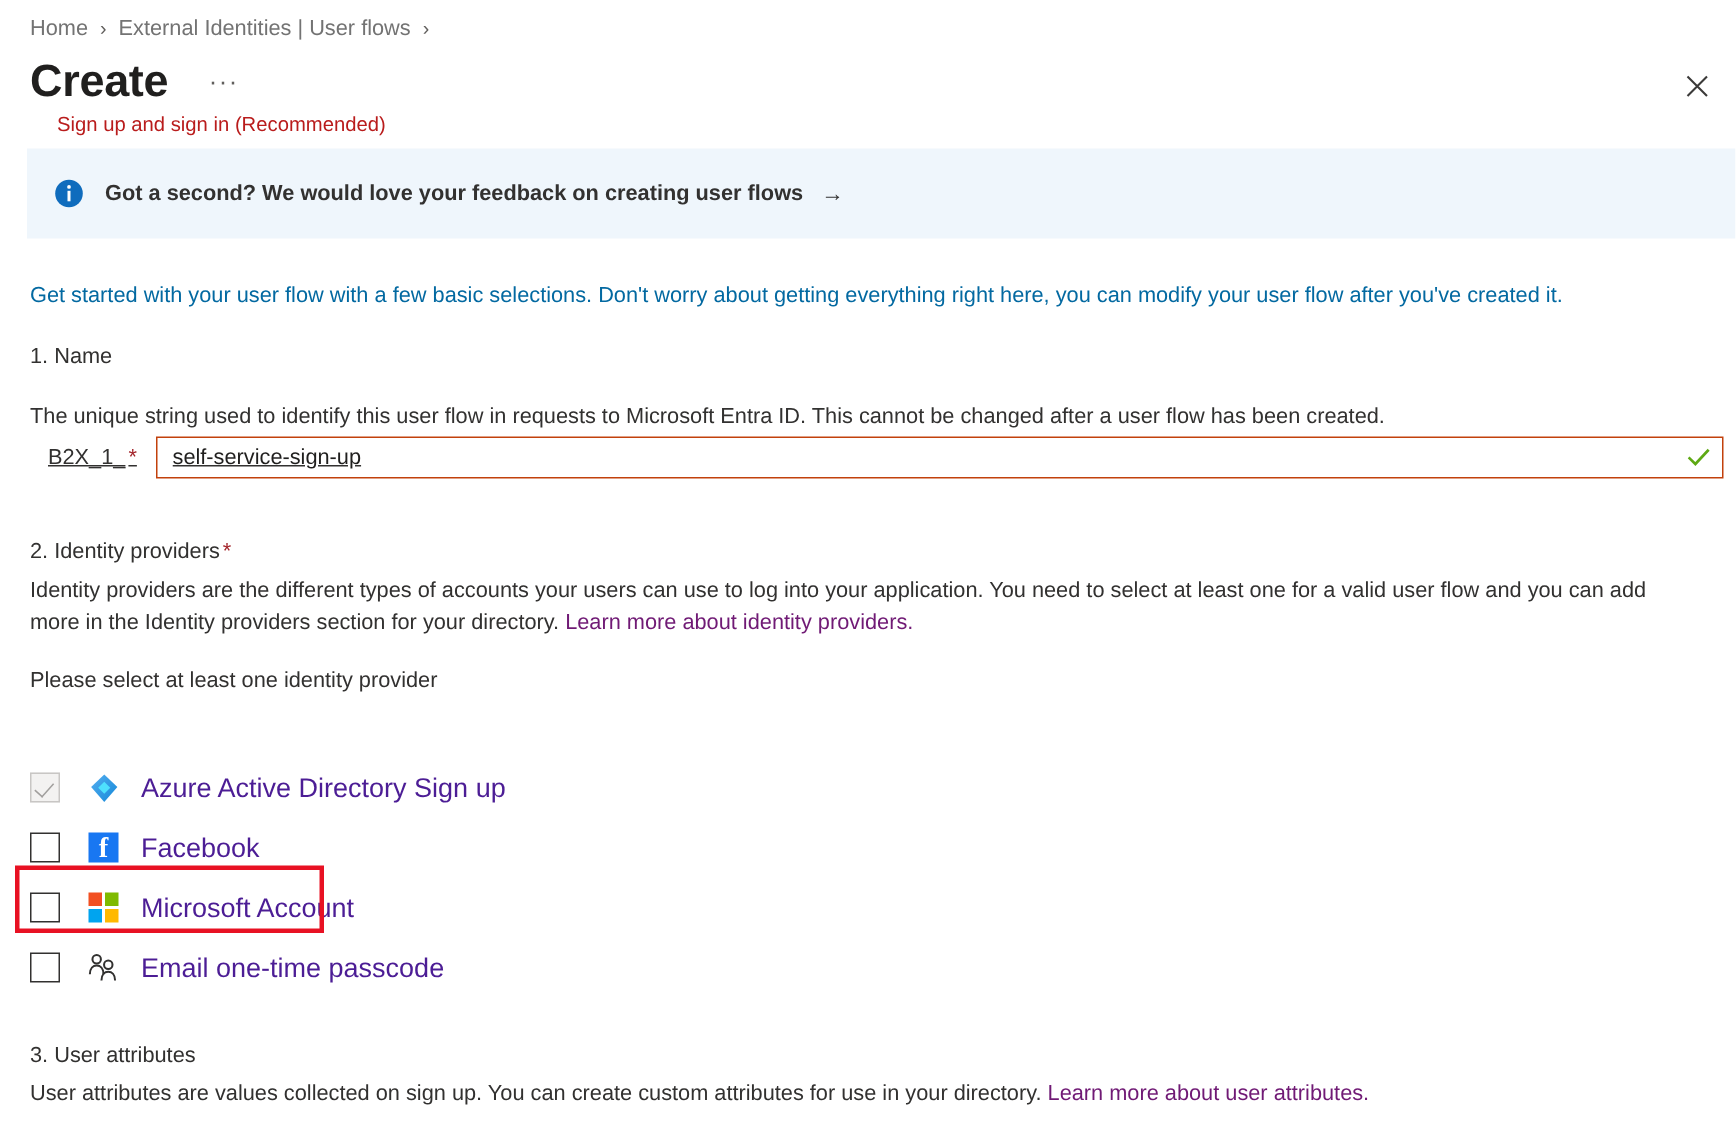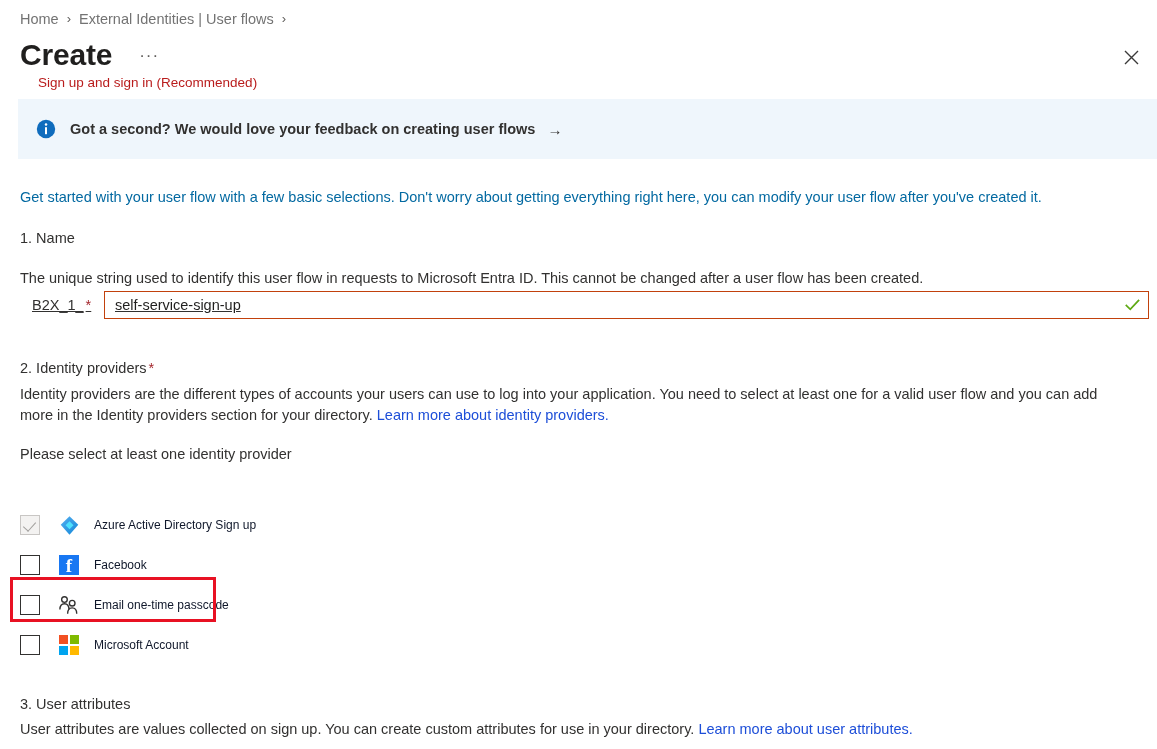--- a/index.html
+++ b/index.html
@@ -142,21 +142,21 @@
   .req-star { color: #a4262c; margin-left: 2px; }
 
   .section-desc {
     position: absolute;
     left: 20px;
     font-size: 14.5px;
     line-height: 21px;
     color: #323130;
   }
   .inline-link {
-    color: #1d4ed8;
+    color: #701a75;
     text-decoration: none;
     cursor: pointer;
   }
 
   
   .name-row {
     position: absolute;
     left: 32px;
     top: 291px;
     display: flex;
@@ -237,23 +237,23 @@
     width: 22px;
     height: 22px;
     flex: 0 0 22px;
     margin-left: 18px;
     display: flex;
     align-items: center;
     justify-content: center;
   }
   .p-label {
     margin-left: 14px;
-    font-size: 12px;
-    line-height: 20px;
-    color: #0f172a;
+    font-size: 18px;
+    line-height: 20px;
+    color: #4c1d95;
     white-space: nowrap;
   }
 
   .highlight-box {
     position: absolute;
     left: 10px;
     top: 577px;
     width: 206px;
     height: 45px;
     border: 3px solid #e81123;
@@ -359,43 +359,43 @@
     <span class="pbox"></span>
     <span class="p-icon">
       <span class="fb">f</span>
     </span>
     <span class="p-label">Facebook</span>
   </div>
 
   <div class="provider-row">
     <span class="pbox"></span>
     <span class="p-icon">
+      <span class="ms-grid">
+        <i style="background:#f25022"></i>
+          <i style="background:#7fba00"></i>
+        <i style="background:#00a4ef"></i>
+          <i style="background:#ffb900"></i>
+      </span>
+    </span>
+    <span class="p-label">Microsoft Account</span>
+  </div>
+
+  <div class="provider-row">
+    <span class="pbox"></span>
+    <span class="p-icon">
       <svg width="22" height="20" viewBox="0 0 24 22">
         <circle cx="7" cy="5" r="3.1" fill="none" stroke="#323130" stroke-width="1.5"></circle>
         <path d="M2 16 C2 11.6 4.4 9.6 7 9.6 C9.6 9.6 12 11.6 12 16" fill="none" stroke="#323130" stroke-width="1.5"></path>
         <circle cx="15.5" cy="9" r="3.1" fill="none" stroke="#323130" stroke-width="1.5"></circle>
         <path d="M10.5 20.5 C10.5 16.1 12.9 14.1 15.5 14.1 C18.1 14.1 20.5 16.1 20.5 20.5" fill="none" stroke="#323130" stroke-width="1.5"></path>
       </svg>
     </span>
     <span class="p-label">Email one-time passcode</span>
   </div>
 
-  <div class="provider-row">
-    <span class="pbox"></span>
-    <span class="p-icon">
-      <span class="ms-grid">
-        <i style="background:#f25022"></i>
-          <i style="background:#7fba00"></i>
-        <i style="background:#00a4ef"></i>
-          <i style="background:#ffb900"></i>
-      </span>
-    </span>
-    <span class="p-label">Microsoft Account</span>
-  </div>
-
 </div>
 
 <div class="highlight-box"></div>
 
 <div class="section-head" style="top:694px">3. User attributes</div>
 <div class="section-desc" style="top:719px">
   <span>User attributes are values collected on sign up. You can create custom attributes for use in your directory.</span>
   <a class="inline-link">Learn more about user attributes.</a>
 </div>
 

